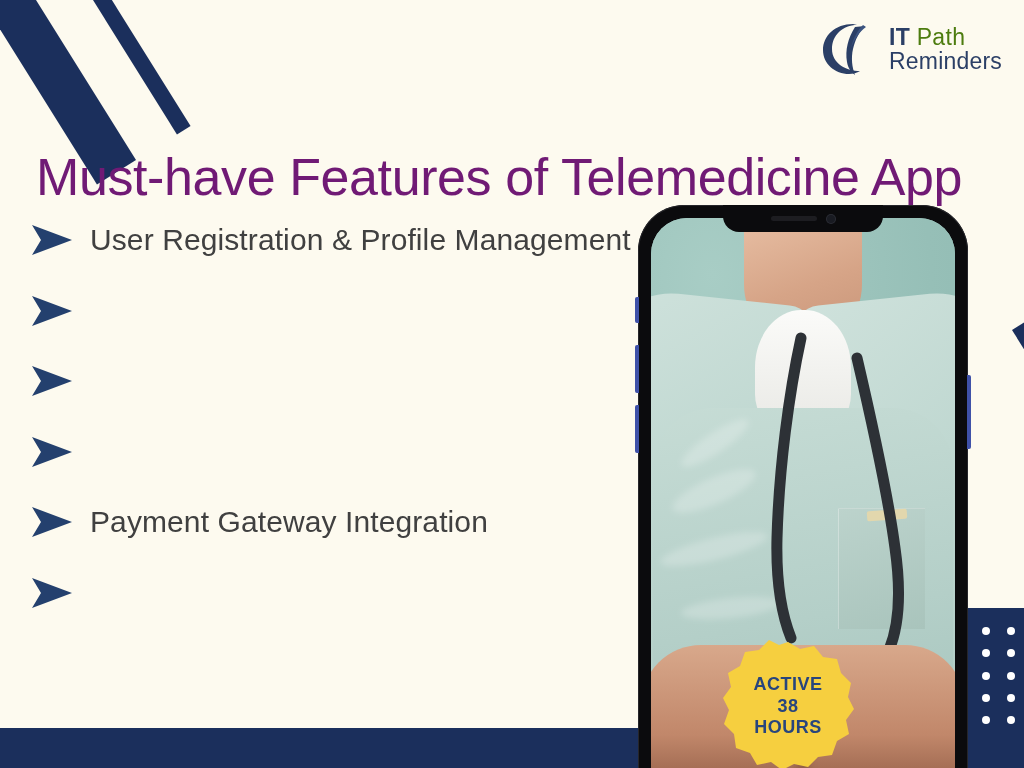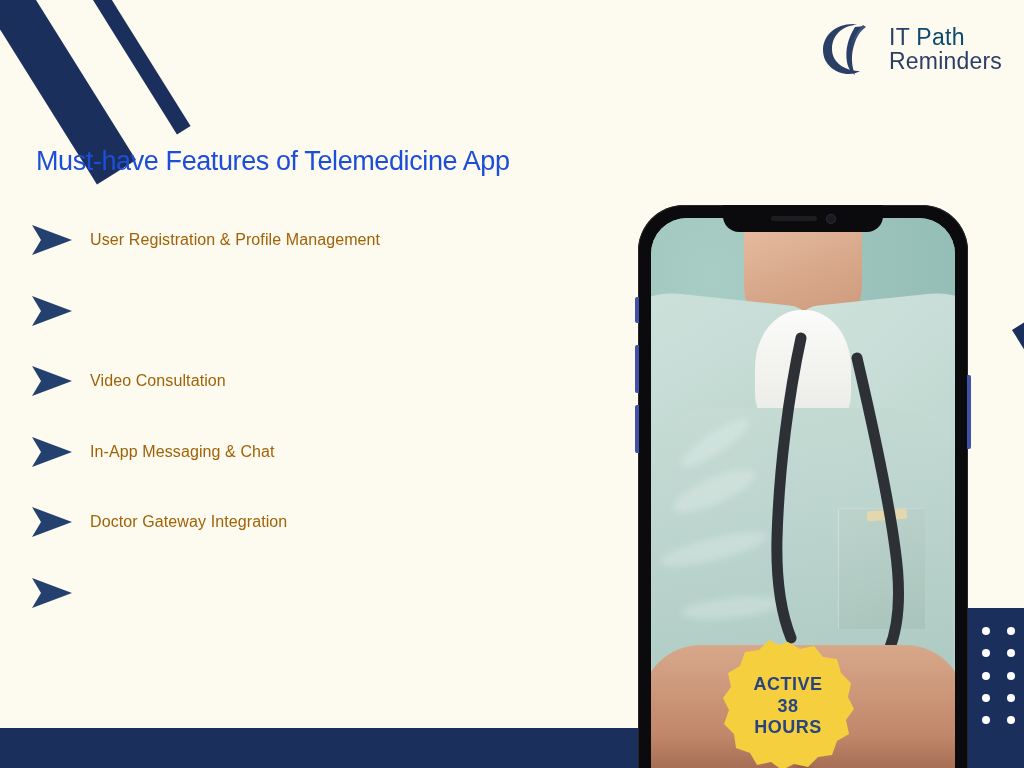--- a/index.html
+++ b/index.html
@@ -87,50 +87,50 @@
   #logo-text { line-height: 1.06; }
   #logo-line1 {
     font-size: 23px;
     letter-spacing: .3px;
   }
   #logo-line2 {
     font-size: 23px;
     color: #2b3f66;
     letter-spacing: .2px;
   }
-  .logo-it { color: #2b3f66; }
-  .logo-path { color: #0c4a6e; }
+  .logo-it { color: #2b3f66; font-weight: bold; }
+  .logo-path { color: #4d7c0f; }
 
   
   #title {
     position: absolute;
-    left: 36px; top: 128px;
+    left: 36px; top: 112px;
     width: 960px;
-    font-size: 27px;
+    font-size: 52px;
     font-weight: 400;
-    color: #1d4ed8;
+    color: #701a75;
     letter-spacing: -0.4px;
     white-space: nowrap;
   }
 
   
   #feature-list {
     position: absolute;
     left: 30px; top: 205px;
     width: 600px;
   }
   .feature-row {
     display: flex;
     align-items: center;
     height: 70.5px;
   }
   .arrow-icon { width: 44px; height: 34px; flex: none; margin-right: 16px; }
   .feature-label {
-    font-size: 16px;
-    color: #a16207;
+    font-size: 30px;
+    color: #404040;
     letter-spacing: .1px;
     white-space: nowrap;
   }
 
   
   #phone {
     position: absolute;
     left: 638px; top: 205px;
     width: 330px; height: 580px;
   }
@@ -364,36 +364,34 @@
     <div class="feature-row">
       <svg class="arrow-icon" viewBox="0 0 44 34">
         <path d="M2 2 L42 17 L2 32 L11 17 Z" fill="#24406e"></path>
       </svg>
     </div>
 
     <div class="feature-row">
       <svg class="arrow-icon" viewBox="0 0 44 34">
         <path d="M2 2 L42 17 L2 32 L11 17 Z" fill="#24406e"></path>
       </svg>
-      <span class="feature-label">Video Consultation</span>
-    </div>
-
-    <div class="feature-row">
-      <svg class="arrow-icon" viewBox="0 0 44 34">
-        <path d="M2 2 L42 17 L2 32 L11 17 Z" fill="#24406e"></path>
-      </svg>
-      <span class="feature-label">In-App Messaging &amp; Chat</span>
-    </div>
-
-
-    <div class="feature-row">
-      <svg class="arrow-icon" viewBox="0 0 44 34">
-        <path d="M2 2 L42 17 L2 32 L11 17 Z" fill="#24406e"></path>
-      </svg>
-      <span class="feature-label">Doctor Gateway Integration</span>
+    </div>
+
+    <div class="feature-row">
+      <svg class="arrow-icon" viewBox="0 0 44 34">
+        <path d="M2 2 L42 17 L2 32 L11 17 Z" fill="#24406e"></path>
+      </svg>
+    </div>
+
+
+    <div class="feature-row">
+      <svg class="arrow-icon" viewBox="0 0 44 34">
+        <path d="M2 2 L42 17 L2 32 L11 17 Z" fill="#24406e"></path>
+      </svg>
+      <span class="feature-label">Payment Gateway Integration</span>
     </div>
 
 
     <div class="feature-row">
       <svg class="arrow-icon" viewBox="0 0 44 34">
         <path d="M2 2 L42 17 L2 32 L11 17 Z" fill="#24406e"></path>
       </svg>
     </div>
 
   </div>

